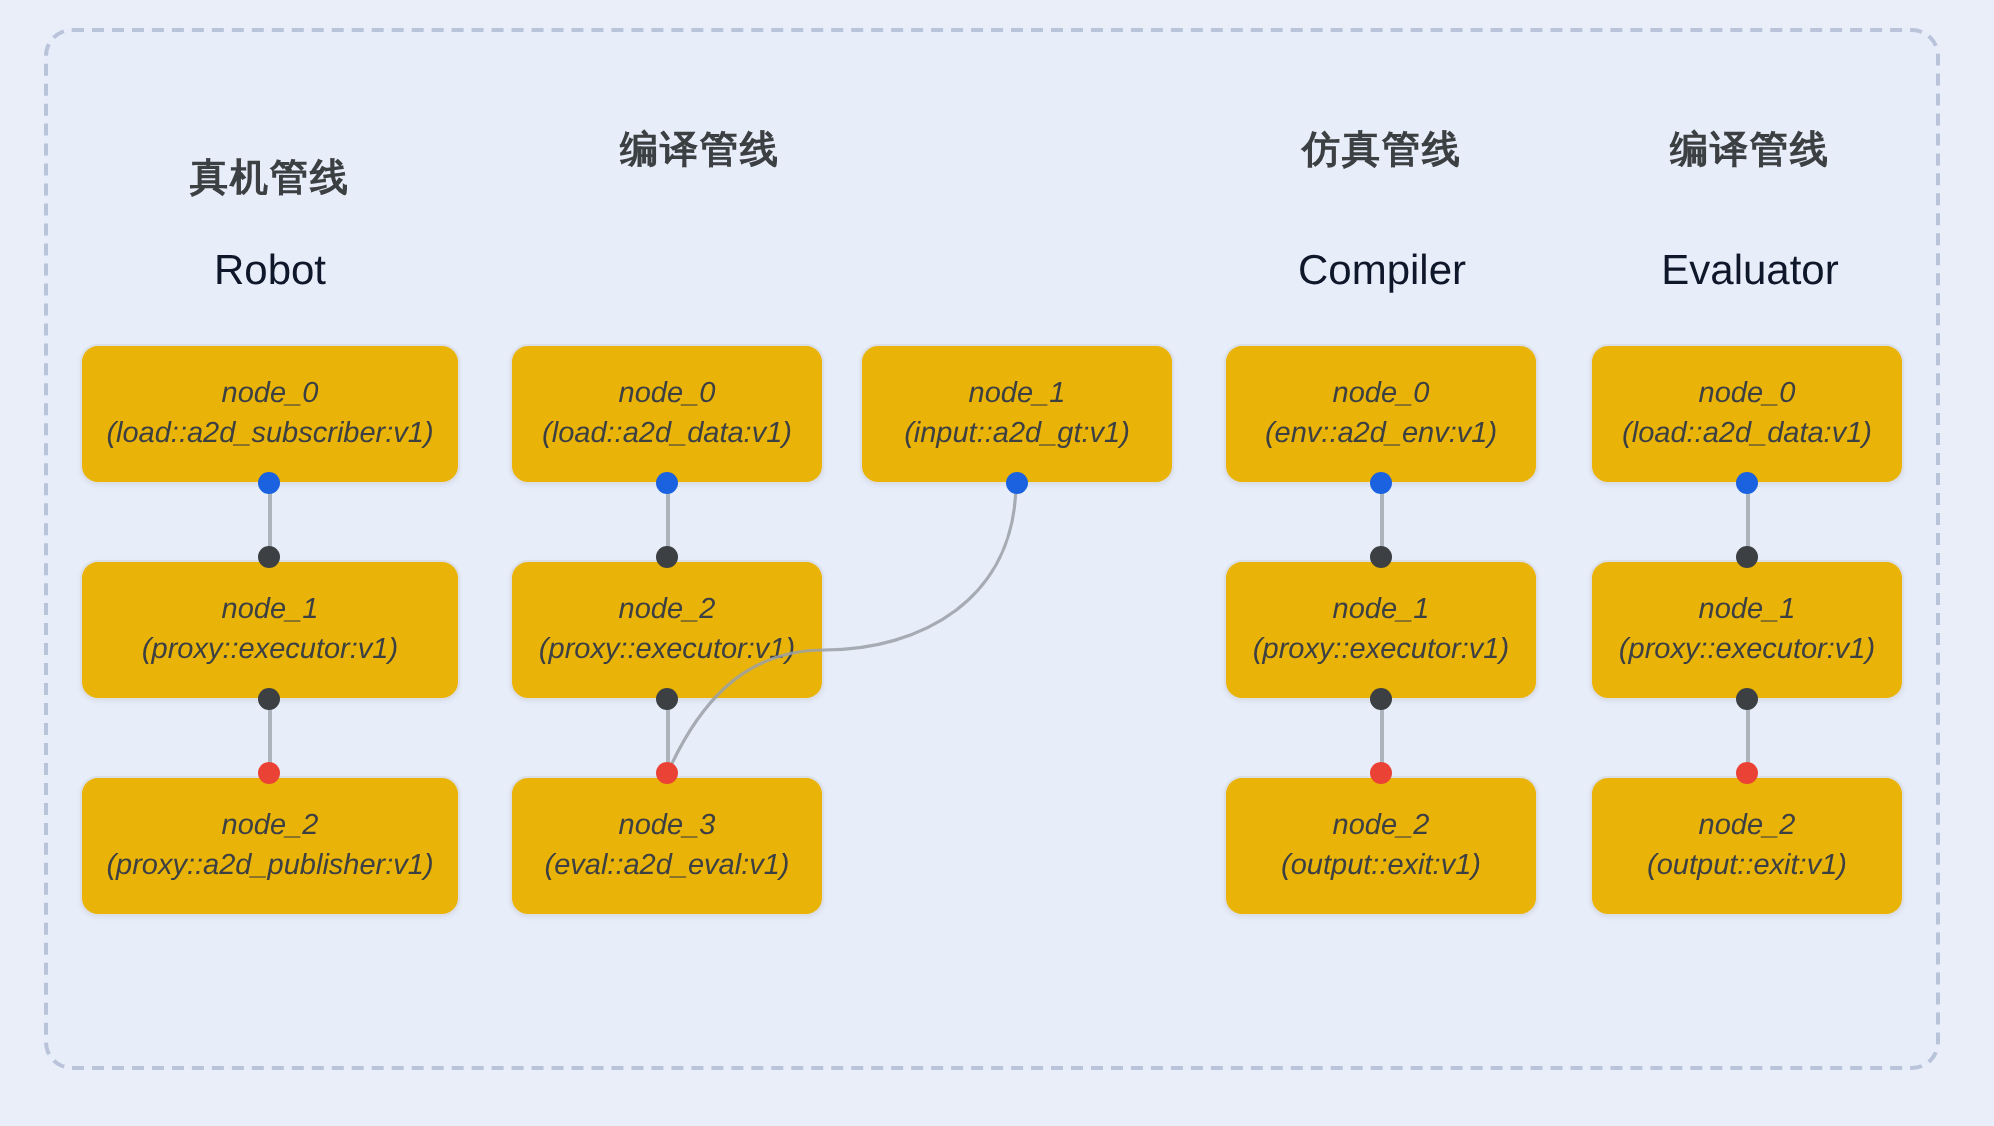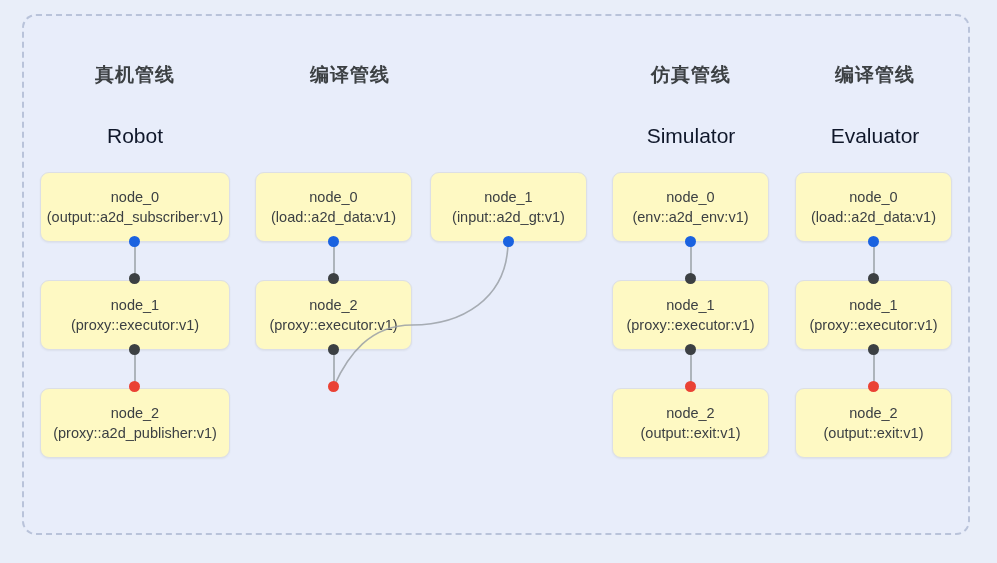--- a/index.html
+++ b/index.html
@@ -35,29 +35,30 @@
     position:absolute;
     text-align:center;
     font-size:21px;
     color:#0f172a;
     white-space:nowrap;
   }
 
   .node{
     position:absolute;
     box-sizing:border-box;
-    background:#fef9c3;
+    background:#eab308;
     border:1px solid #dcdfe6;
     border-radius:9px;
     box-shadow:0 1px 2px rgba(60,64,67,.07);
     display:flex;
     flex-direction:column;
     align-items:center;
     justify-content:center;
     color:#3c4043;
+    font-style:italic;
   }
   .node .nd-name{
     font-size:14.5px;
     line-height:20px;
     white-space:nowrap;
   }
   .node .nd-type{
     font-size:14.5px;
     line-height:20px;
     white-space:nowrap;
@@ -85,37 +86,37 @@
     pointer-events:none;
   }
 </style>
 </head>
 <body>
 
 <div id="stage">
 
   <div class="panel"></div>
 
-  <div class="col-title-cn" style="left:40px;top:62px;width:190px;">真机管线</div>
+  <div class="col-title-cn" style="left:40px;top:76px;width:190px;">真机管线</div>
   <div class="col-title-en" style="left:40px;top:124px;width:190px;">Robot</div>
 
   <div class="col-title-cn" style="left:255px;top:62px;width:190px;">编译管线</div>
 
   <div class="col-title-cn" style="left:596px;top:62px;width:190px;text-align:center;">仿真管线</div>
-  <div class="col-title-en" style="left:596px;top:124px;width:190px;">Simulator</div>
+  <div class="col-title-en" style="left:596px;top:124px;width:190px;">Compiler</div>
 
   <div class="col-title-cn" style="left:780px;top:62px;width:190px;">编译管线</div>
   <div class="col-title-en" style="left:780px;top:124px;width:190px;">Evaluator</div>
 
   <div class="edge-line" style="left:134px;top:241px;height:37px;"></div>
   <div class="edge-line" style="left:134px;top:349px;height:37px;"></div>
 
   <div class="node" style="left:40px;top:172px;width:190px;height:70px;">
     <div class="nd-name">node_0</div>
-    <div class="nd-type">(output::a2d_subscriber:v1)</div>
+    <div class="nd-type">(load::a2d_subscriber:v1)</div>
   </div>
   <div class="node" style="left:40px;top:280px;width:190px;height:70px;">
     <div class="nd-name">node_1</div>
     <div class="nd-type">(proxy::executor:v1)</div>
   </div>
   <div class="node" style="left:40px;top:388px;width:190px;height:70px;">
     <div class="nd-name">node_2</div>
     <div class="nd-type">(proxy::a2d_publisher:v1)</div>
   </div>
 
@@ -131,20 +132,24 @@
     <div class="nd-name">node_0</div>
     <div class="nd-type">(load::a2d_data:v1)</div>
   </div>
   <div class="node" style="left:430px;top:172px;width:157px;height:70px;">
     <div class="nd-name">node_1</div>
     <div class="nd-type">(input::a2d_gt:v1)</div>
   </div>
   <div class="node" style="left:255px;top:280px;width:157px;height:70px;">
     <div class="nd-name">node_2</div>
     <div class="nd-type">(proxy::executor:v1)</div>
+  </div>
+  <div class="node" style="left:255px;top:388px;width:157px;height:70px;">
+    <div class="nd-name">node_3</div>
+    <div class="nd-type">(eval::a2d_eval:v1)</div>
   </div>
 
   <svg class="curve" viewBox="0 0 997 563">
     <path d="M508,241 C508,300 460,325 412,325 C370,325 348,355 334,386" fill="none" stroke="#9aa0a6" stroke-width="1.6" opacity="0.85"></path>
   </svg>
 
   <div class="dot blue" style="left:328px;top:236px;"></div>
   <div class="dot blue" style="left:503px;top:236px;"></div>
   <div class="dot black" style="left:328px;top:273px;"></div>
   <div class="dot black" style="left:328px;top:344px;"></div>

